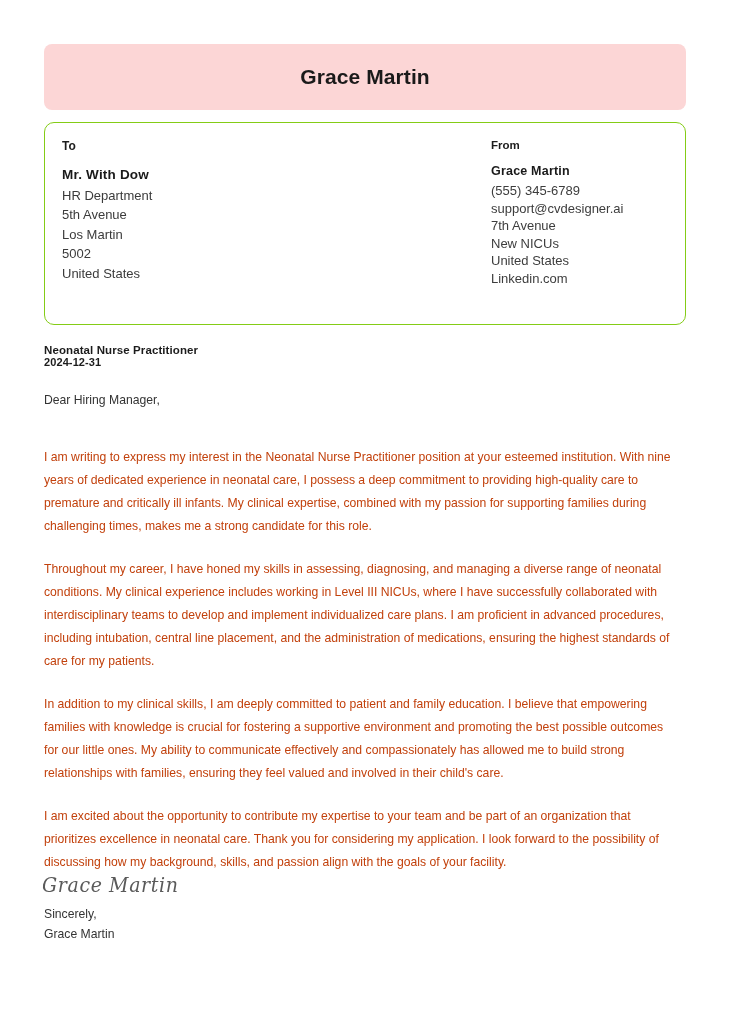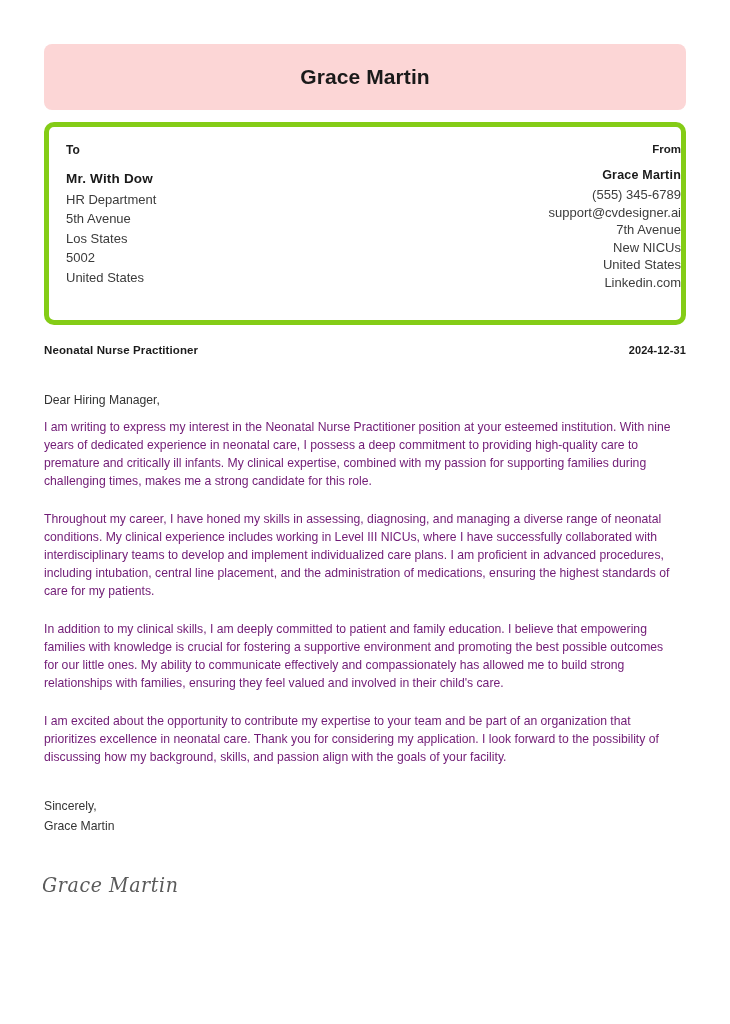--- a/index.html
+++ b/index.html
@@ -46,36 +46,35 @@
     text-align: center;
   }
 
   
   .contact-card {
     position: absolute;
     left: 44px;
     top: 122px;
     width: 642px;
     height: 203px;
-    border: 5px solid #84cc16;
+    border: 1px solid #84cc16;
     border-radius: 10px;
     box-sizing: border-box;
     display: flex;
   }
   .contact-col {
     box-sizing: border-box;
   }
   .contact-col-to {
     width: 430px;
     padding: 16px 0 0 17px;
   }
   .contact-col-from {
     flex: 1;
     padding: 16px 0 0 16px;
-    text-align: right;
   }
   .col-label {
     font-size: 12px;
     font-weight: bold;
     color: #1d1d1d;
     margin-bottom: 14px;
   }
   .col-label.from-label {
     font-size: 11.5px;
     margin-bottom: 13px;
@@ -104,20 +103,21 @@
 
   
   .title-row {
     position: absolute;
     left: 44px;
     top: 344px;
     width: 642px;
     display: flex;
     align-items: baseline;
     justify-content: space-between;
+    flex-direction: column;
   }
   .job-title {
     font-size: 11.5px;
     font-weight: bold;
     color: #1c1c1c;
     letter-spacing: 0.1px;
   }
   .letter-date {
     font-size: 11px;
     font-weight: bold;
@@ -129,26 +129,26 @@
   .letter-body {
     position: absolute;
     left: 44px;
     top: 390px;
     width: 638px;
   }
   .salutation {
     font-size: 12.2px;
     color: #343434;
     line-height: 20px;
-    margin-bottom: 8px;
+    margin-bottom: 36px;
   }
   .body-paragraph {
     font-size: 12.2px;
-    color: #701a75;
-    line-height: 18px;
+    color: #c2410c;
+    line-height: 23px;
     margin: 0 4px 20px 0;
     text-align: left;
   }
   .closing {
     font-size: 12.2px;
     color: #343434;
     line-height: 20px;
     margin-top: 30px;
   }
   .closing-line {
@@ -178,21 +178,21 @@
     <div class="header-name">Grace Martin</div>
   </div>
 
   <div class="contact-card">
 
     <div class="contact-col contact-col-to">
       <div class="col-label">To</div>
       <div class="contact-name">Mr. With Dow</div>
       <div class="contact-line">HR Department</div>
       <div class="contact-line">5th Avenue</div>
-      <div class="contact-line">Los States</div>
+      <div class="contact-line">Los Martin</div>
       <div class="contact-line">5002</div>
       <div class="contact-line">United States</div>
     </div>
 
     <div class="contact-col contact-col-from">
       <div class="col-label from-label">From</div>
       <div class="contact-name from-name">Grace Martin</div>
       <div class="contact-line from-line">(555) 345-6789</div>
       <div class="contact-line from-line">support@cvdesigner.ai</div>
       <div class="contact-line from-line">7th Avenue</div>

